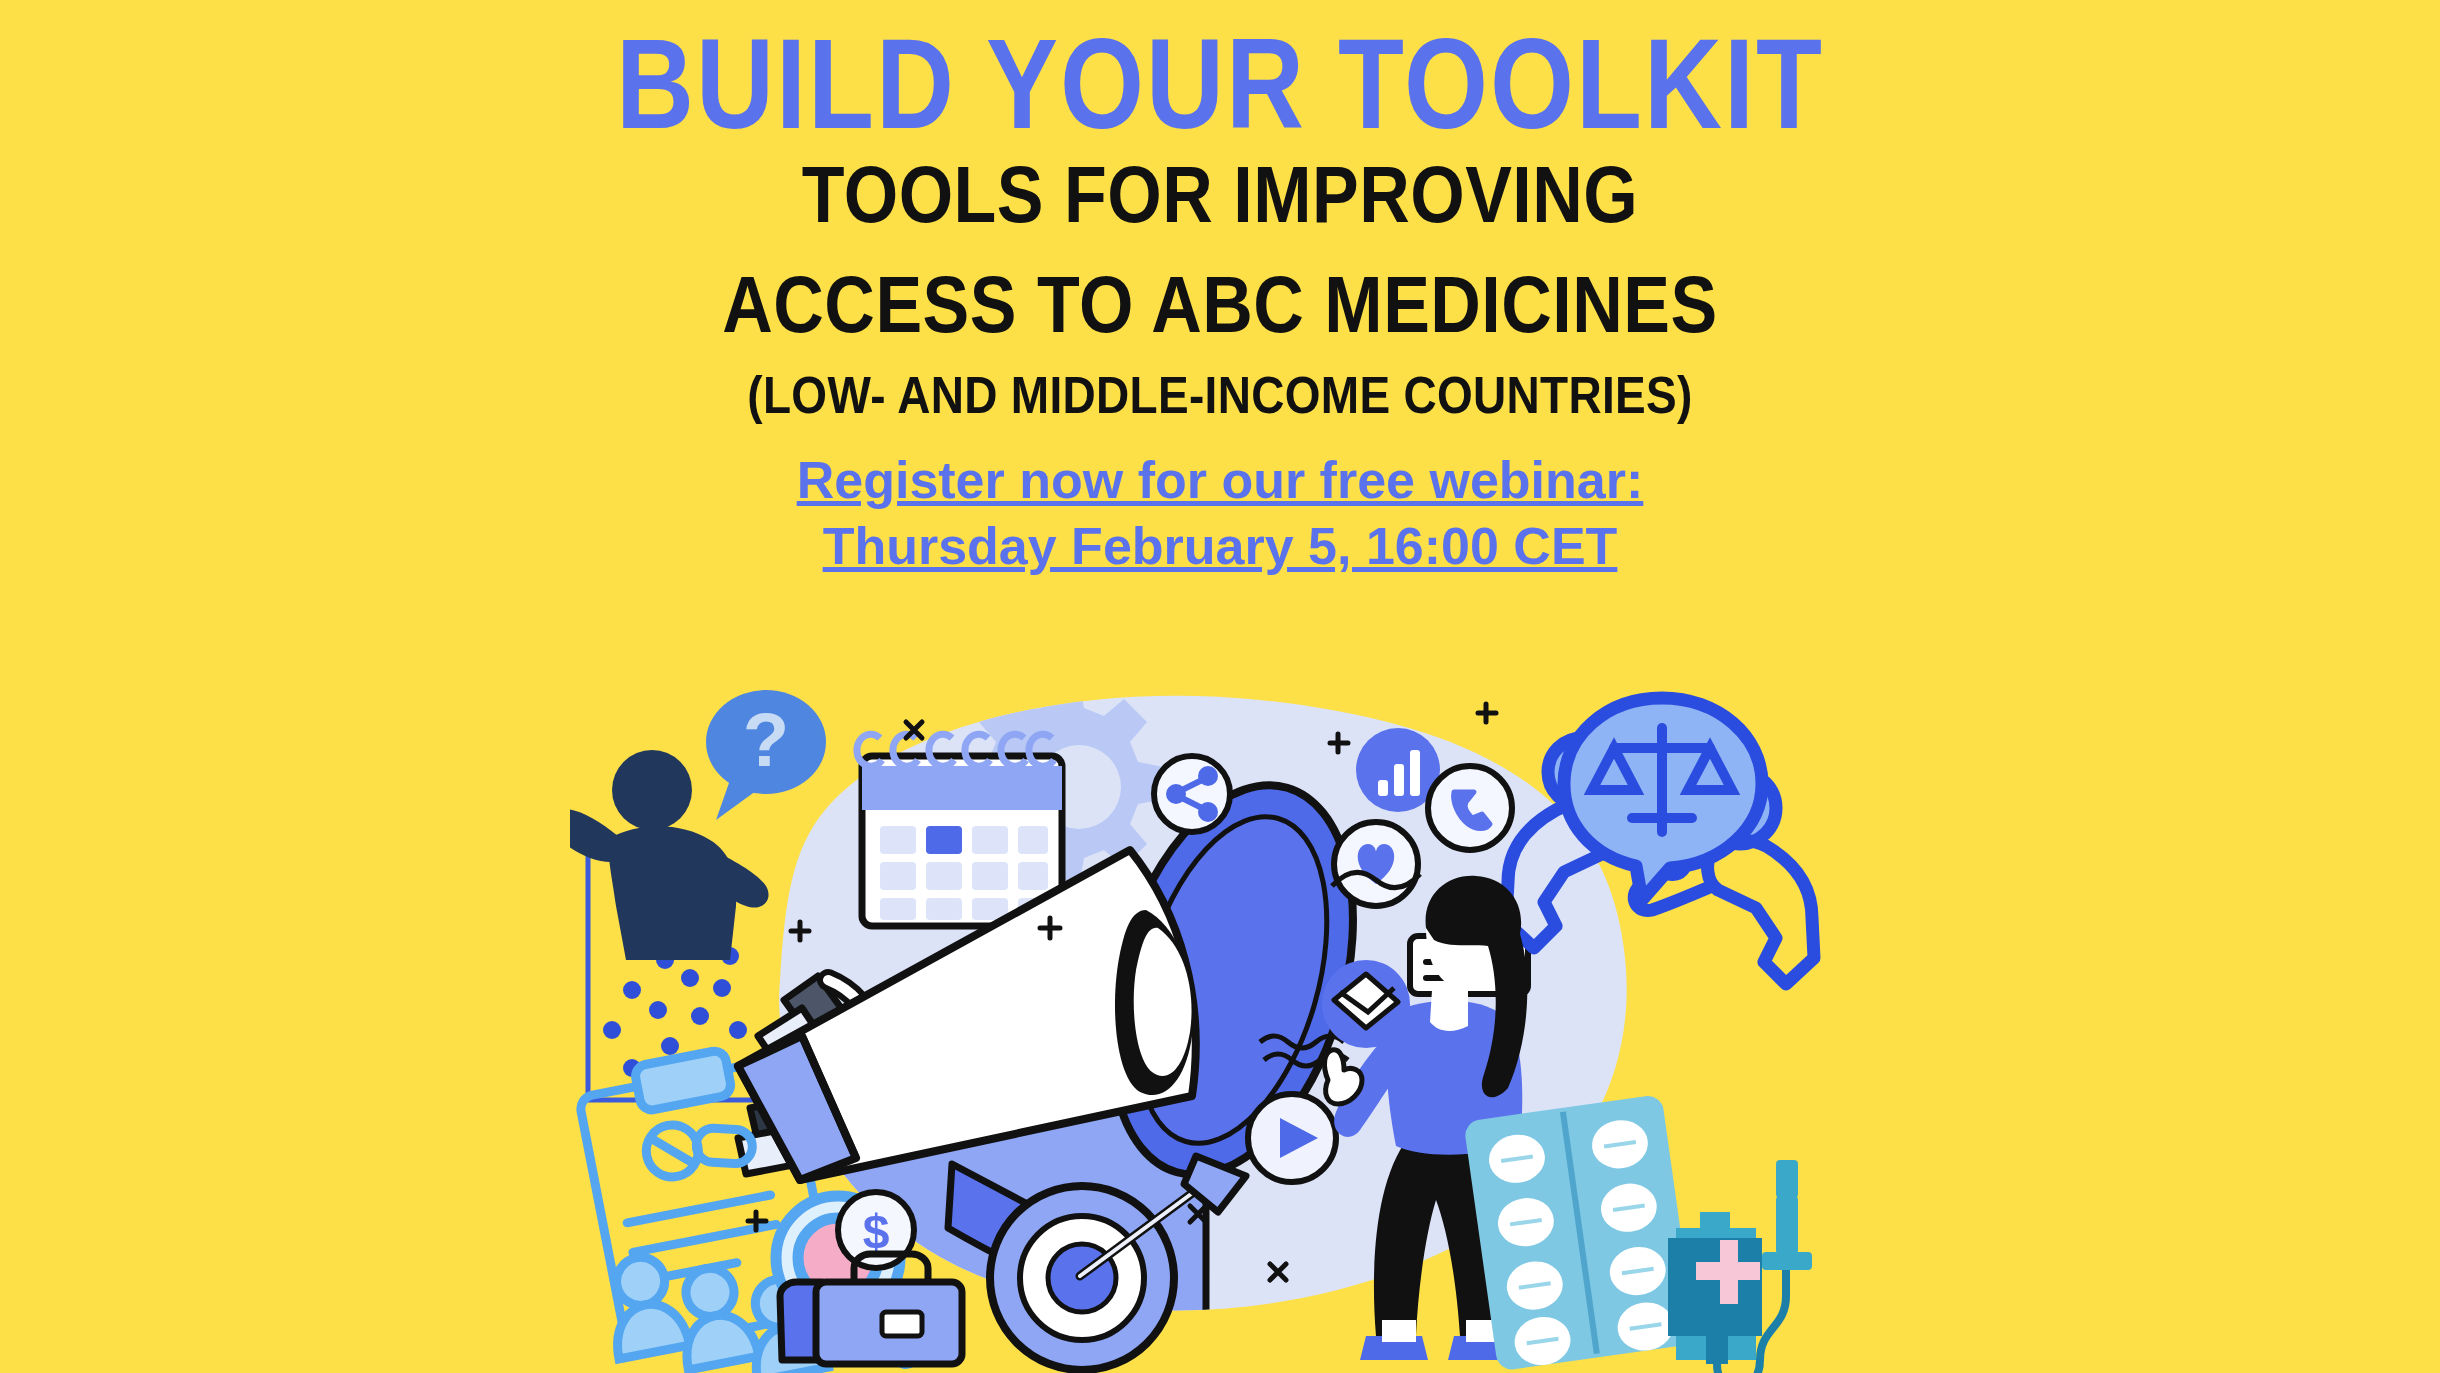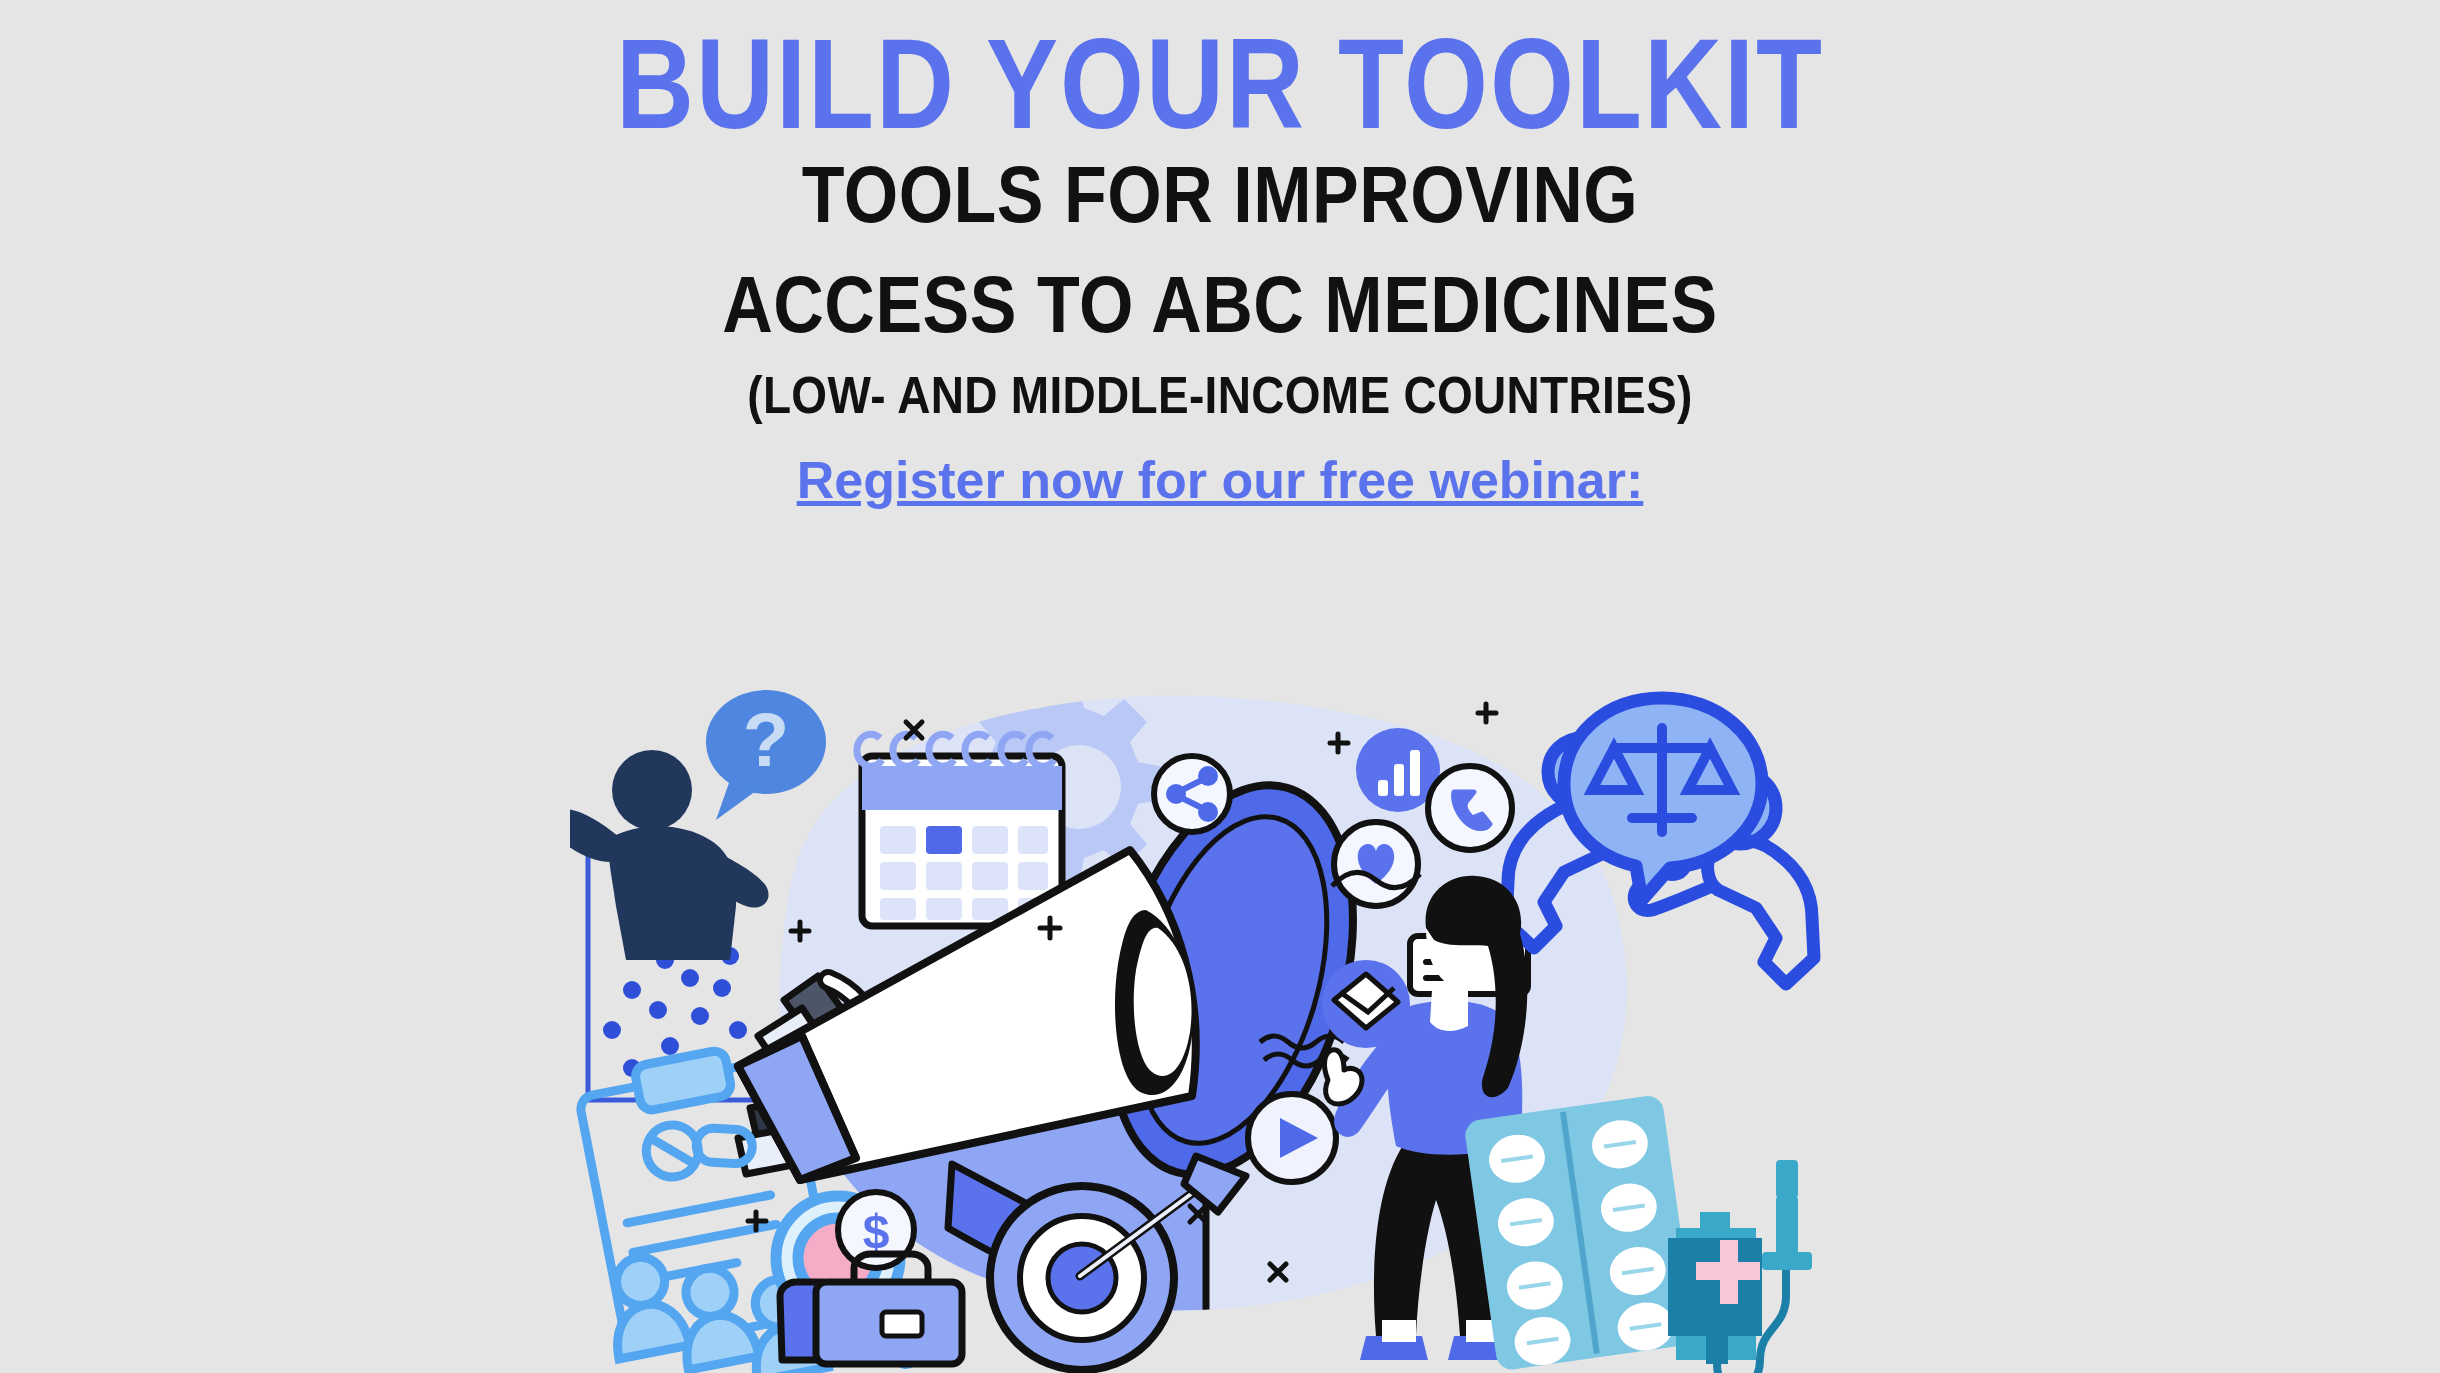--- a/index.html
+++ b/index.html
@@ -5,21 +5,21 @@
   html,body{margin:0;padding:0;}
   body{
     width:2440px;height:1373px;
     background:#f5adc7;
     font-family:"Liberation Sans", sans-serif;
     overflow:hidden;
     position:relative;
   }
   .poster{
     position:absolute;inset:0;
-    background:#e5e5e5;
+    background:#fde047;
     display:flex;flex-direction:column;align-items:center;
   }
 
   
   .text-block{
     width:100%;
     text-align:center;
     padding-top:18px;
     user-select:none;
   }
@@ -89,20 +89,21 @@
 <body>
 
 <div class="poster">
 
   <div class="text-block">
     <div class="headline">BUILD YOUR TOOLKIT</div>
     <div class="sub1">TOOLS FOR IMPROVING</div>
     <div class="sub2">ACCESS TO ABC MEDICINES</div>
     <div class="sub3">(LOW- AND MIDDLE-INCOME COUNTRIES)</div>
     <div class="cta l1">Register now for our free webinar:</div>
+    <div class="cta l2">Thursday February 5, 16:00 CET</div>
   </div>
 
   <div class="illus-wrap">
     <div class="illus">
       <svg viewBox="0 0 1300 713" xmlns="http://www.w3.org/2000/svg">
         <defs>
           <clipPath id="blobclip">
             <path d="M255 150 C330 60 520 22 690 40 C880 60 1010 120 1045 245
                      C1082 380 1030 505 905 575 C760 658 560 672 420 620
                      C275 566 200 430 210 320 C215 240 222 190 255 150 Z"></path>

